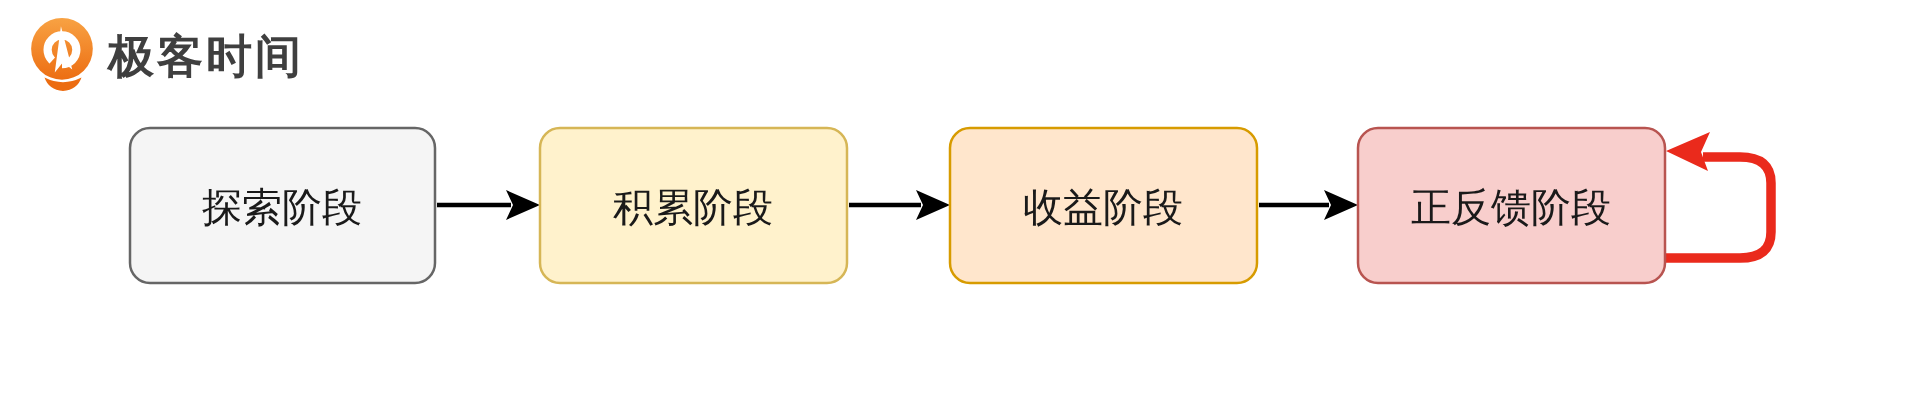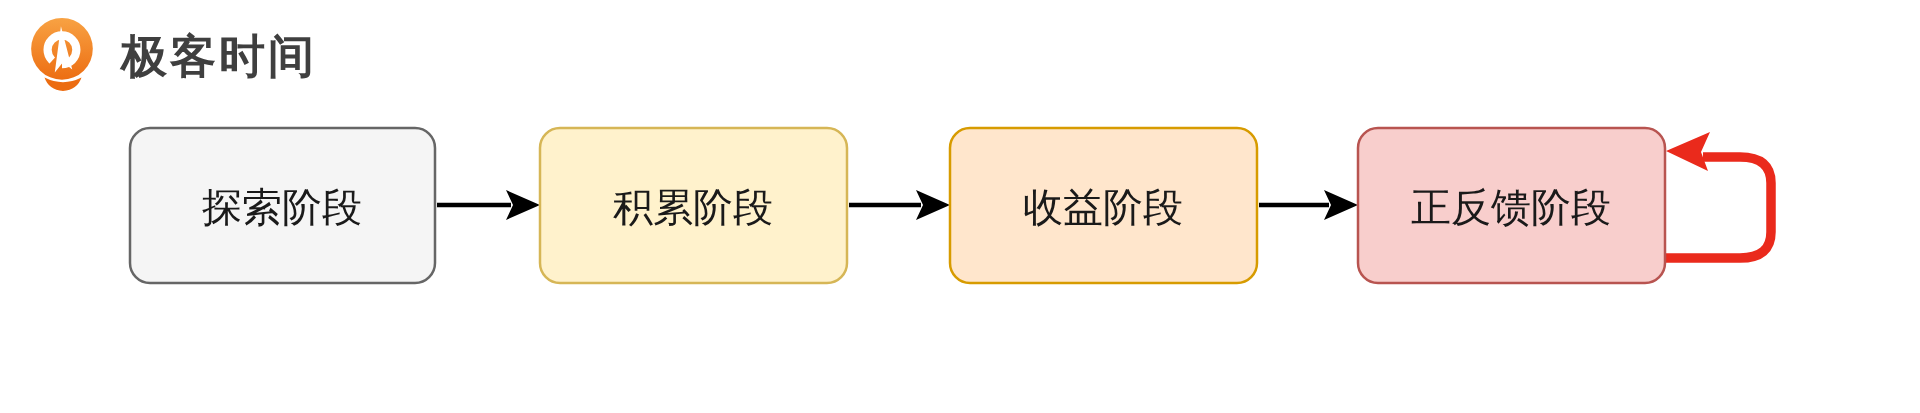--- a/index.html
+++ b/index.html
@@ -14,21 +14,21 @@
     height: 413px;
     background: #ffffff;
     overflow: hidden;
   }
   .logo {
     position: absolute;
     left: 30px;
     top: 18px;
     display: flex;
     align-items: center;
-    gap: 25px;
+    gap: 12px;
   }
   .logo-icon {
     width: 66px;
     height: 74px;
     display: block;
   }
   .logo-text {
     font-size: 46px;
     font-weight: 700;
     color: #3f3f3f;

